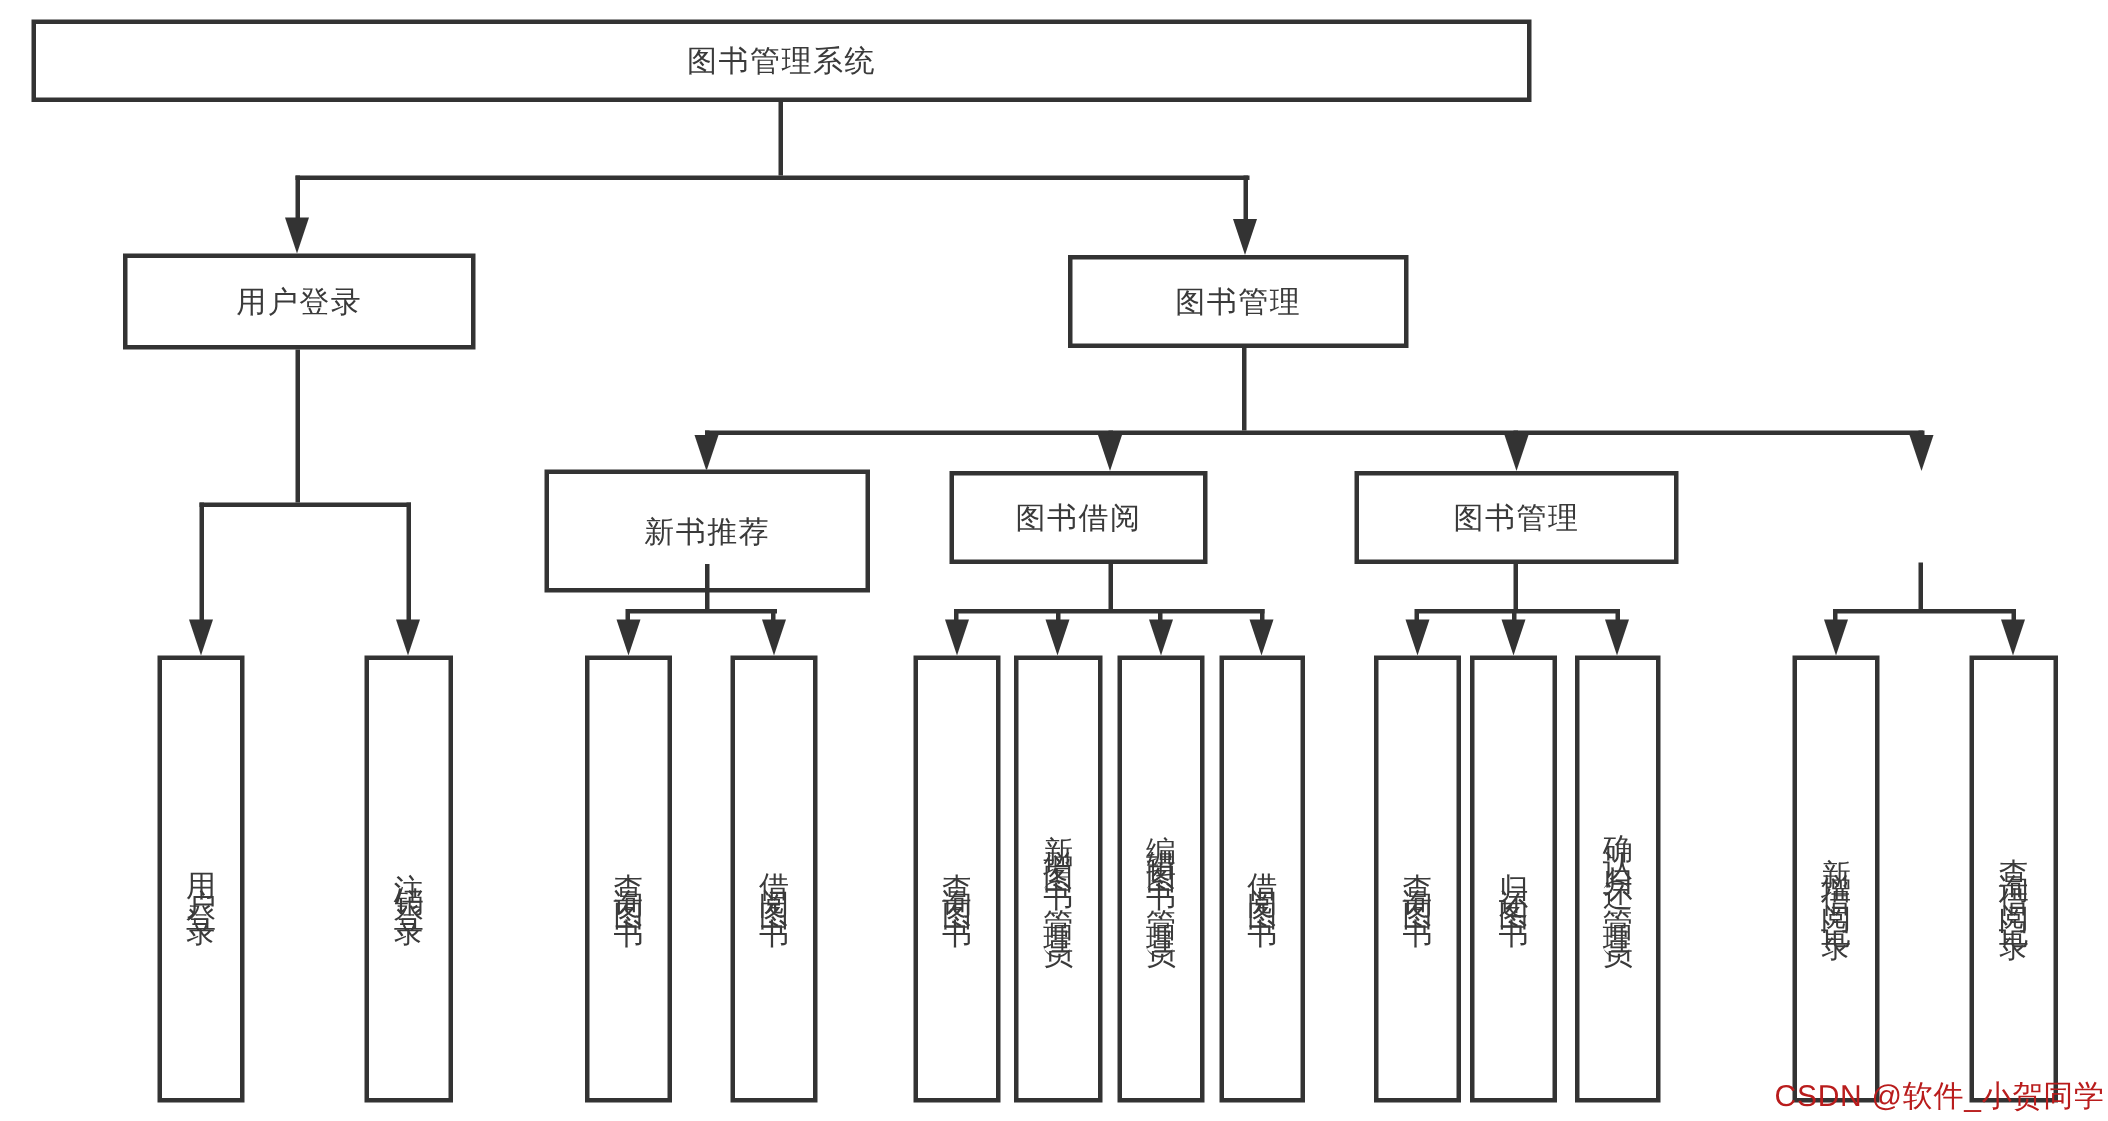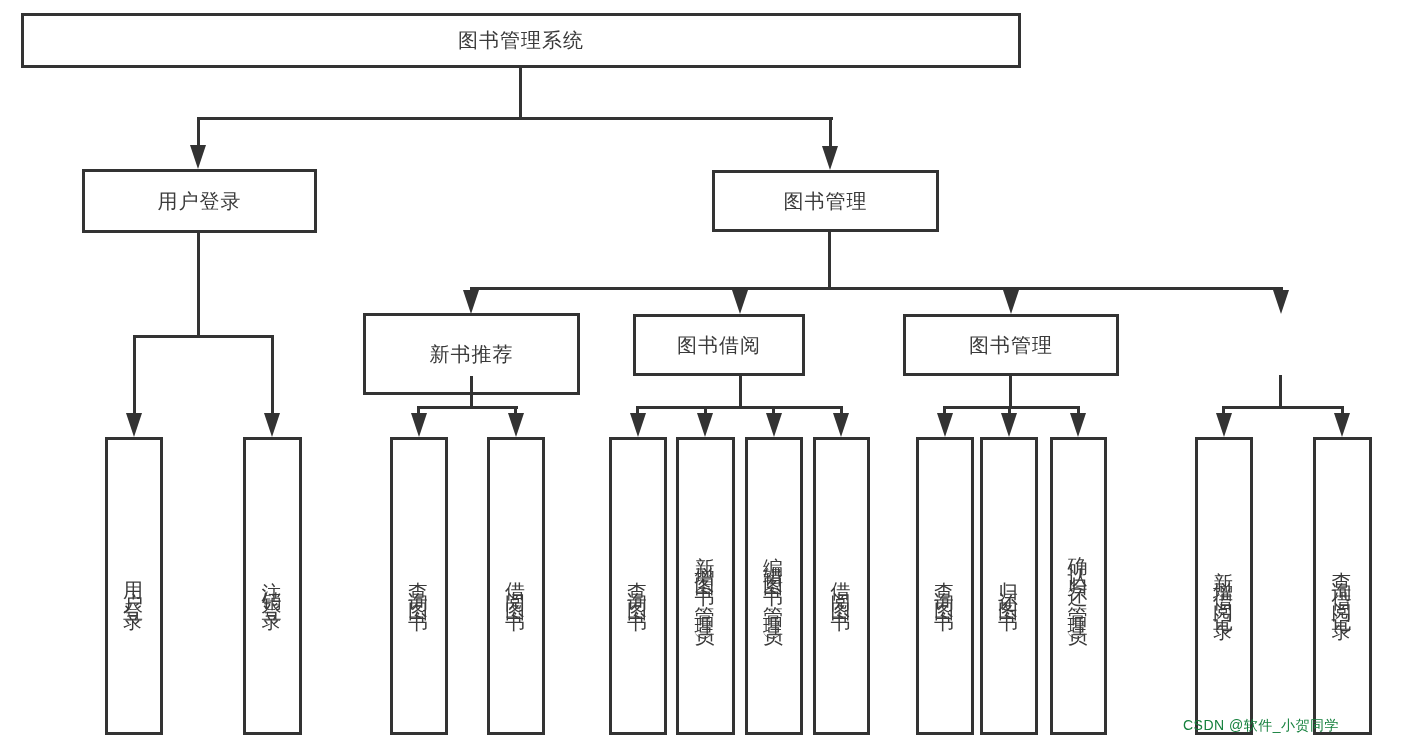--- a/index.html
+++ b/index.html
@@ -29,21 +29,21 @@
   .lv{position:absolute;width:3px;background:#333333;}
   .lh{position:absolute;height:3px;background:#333333;}
   .arrow{
     position:absolute;width:0;height:0;
     border-left:8px solid transparent;border-right:8px solid transparent;
     border-top:24px solid #333333;
   }
 
   .watermark{
     position:absolute;left:1183px;top:717px;z-index:5;
-    font-size:14px;color:#15803d;letter-spacing:0.5px;white-space:nowrap;
+    font-size:20px;color:#b91c1c;letter-spacing:0.5px;white-space:nowrap;
   }
 </style>
 </head>
 <body>
 
 <div id="canvas">
 
   <div class="box" style="left:21px;top:13px;width:1000px;height:55px">
     <span>图书管理系统</span>
   </div>

